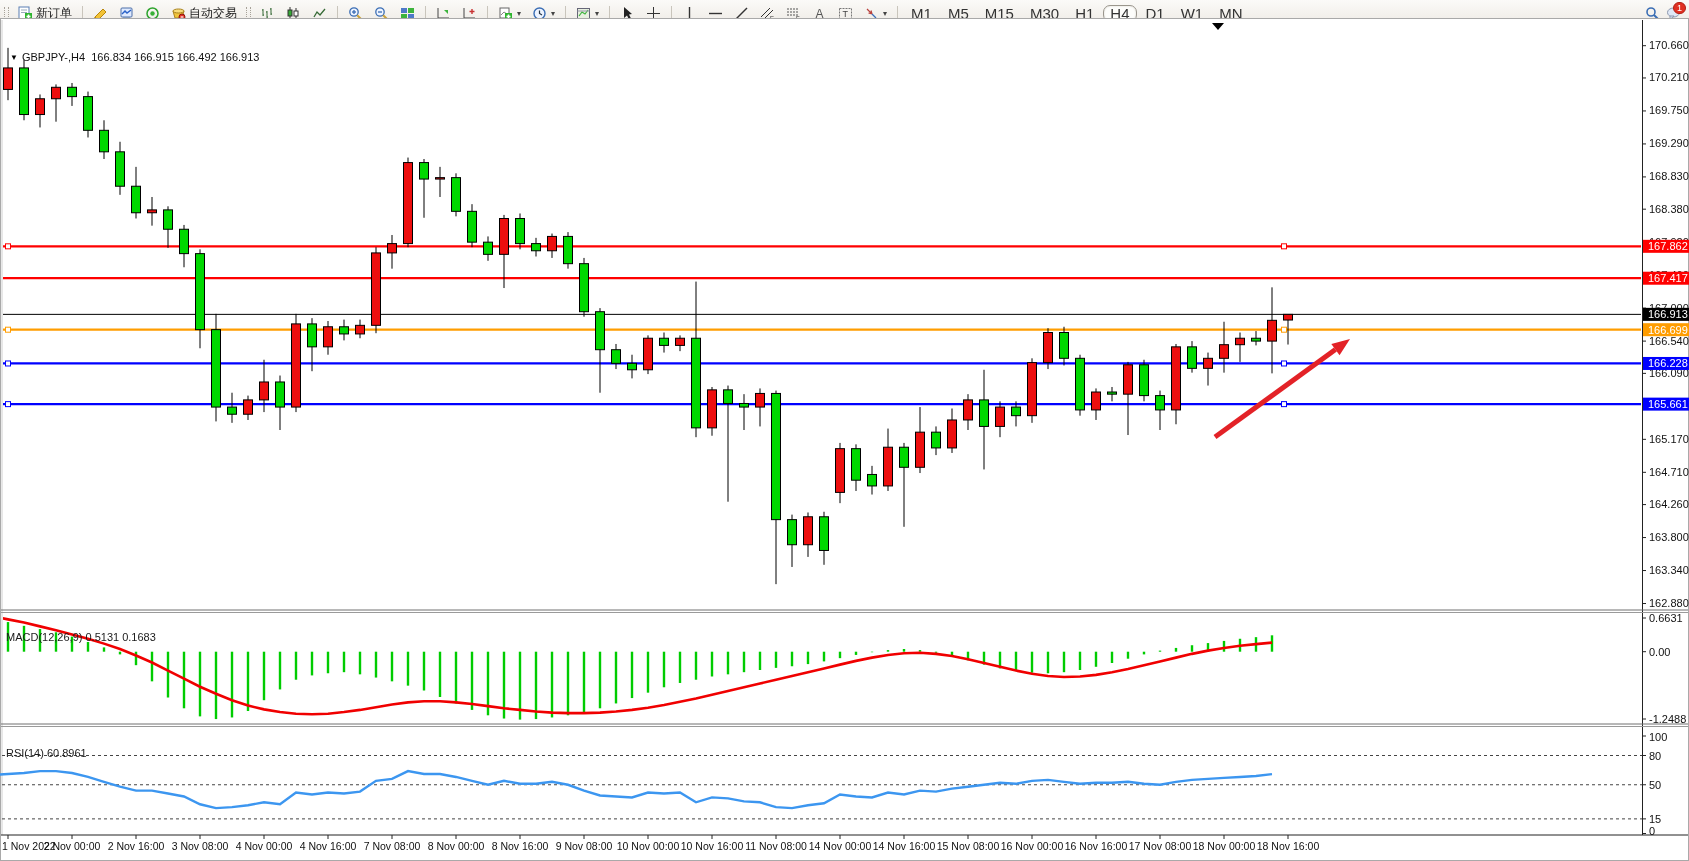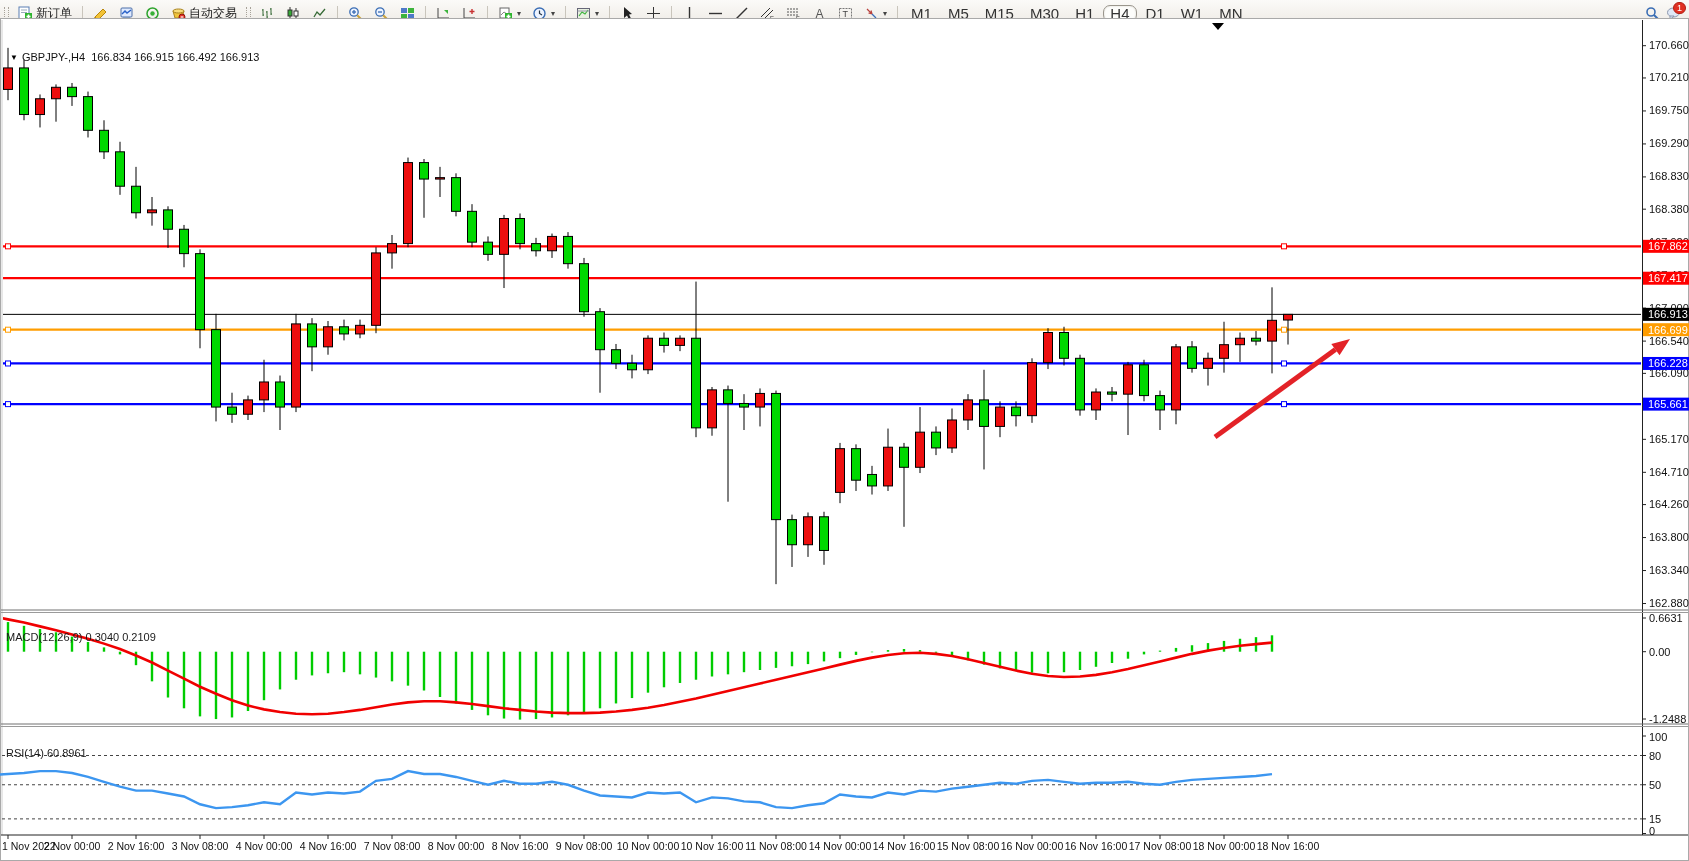--- a/index.html
+++ b/index.html
@@ -261,21 +261,21 @@
       <span class="badge">1</span>
     </div>
   </div>
 </div>
 
 <div id="chart-window"></div>
 
 <div id="chart-title">
   <span class="tri">▼</span><span>GBPJPY-,H4</span>&nbsp;&nbsp;<span>166.834 166.915 166.492 166.913</span>
 </div>
-<div id="macd-label" class="ind-label">MACD(12,26,9) 0.3040 0.2109</div>
+<div id="macd-label" class="ind-label">MACD(12,26,9) 0.5131 0.1683</div>
 <div id="rsi-label" class="ind-label">RSI(14) 60.8961</div>
 
 <svg id="chart-svg" width="1689" height="843">
     <rect x="0.5" y="0.5" width="1688" height="842" fill="none" stroke="#a9a9a9"></rect>
     <line x1="2" y1="2" x2="2" y2="817" stroke="#d0d0d0"></line>
     <line x1="1642.5" y1="2" x2="1642.5" y2="817" stroke="#222"></line>
     <line x1="1" y1="592" x2="1688" y2="592" stroke="#707070"></line>
     <line x1="1" y1="594.5" x2="1688" y2="594.5" stroke="#9a9a9a"></line>
     <line x1="1" y1="706" x2="1688" y2="706" stroke="#707070"></line>
     <line x1="1" y1="708.5" x2="1688" y2="708.5" stroke="#9a9a9a"></line>

